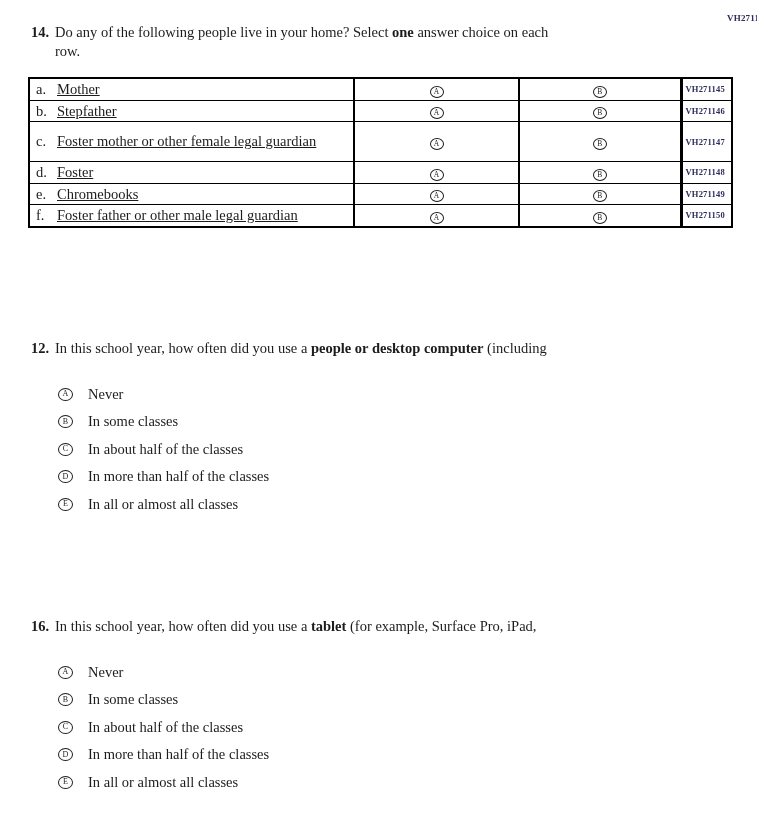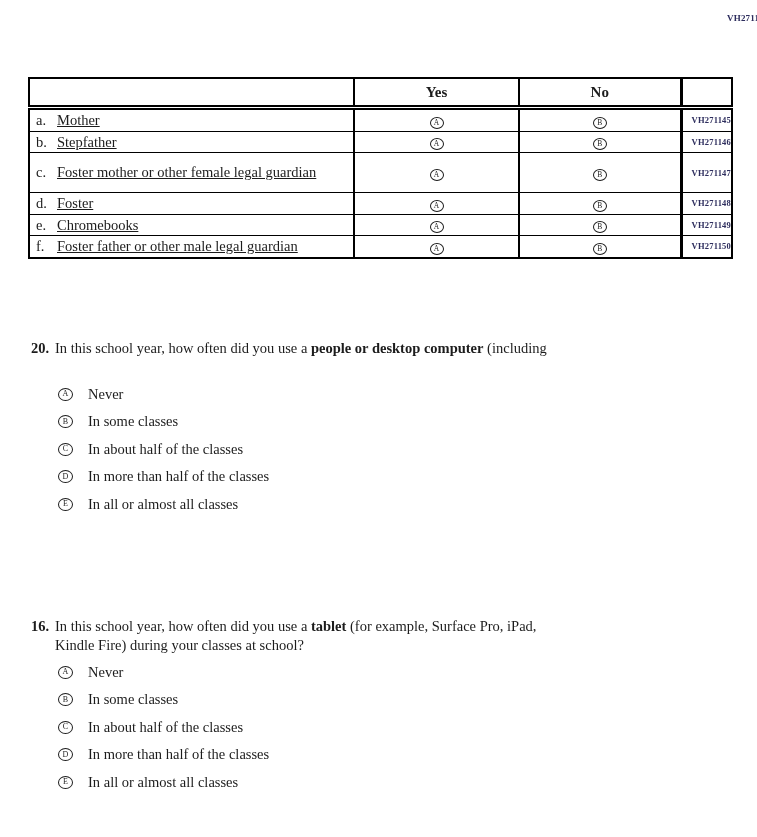--- a/index.html
+++ b/index.html
@@ -82,21 +82,20 @@
   .row-letter {
     flex: 0 0 21px;
   }
   .row-text { max-width: 262px; text-decoration: underline; }
   .code-cell-text {
     font-size: 8.5px;
     font-weight: bold;
     color: #2d2d5d;
     padding-left: 3px;
     letter-spacing: 0.2px;
-    text-align: right;
   }
 
   
   .bubble {
     display: inline-flex;
     align-items: center;
     justify-content: center;
     width: 12px;
     height: 10px;
     border: 1px solid #1c1c1c;
@@ -129,35 +128,32 @@
     margin-right: 15px;
   }
 </style>
 </head>
 <body>
 
 <div class="page">
 
   <div class="item-code" style="top:13px; left:691px;">VH271144</div>
 
+  <div class="q-block" style="top:23px;">
+    <span class="q-num">14.</span><div class="q-text"><span>Do any of the following people live in your home? Select </span><b>one</b><span> answer choice on each</span><br><span>row.</span></div>
+  </div>
 
   <table class="q14-table">
     <colgroup>
         <col class="c1">
         <col class="c2">
         <col class="c3">
         <col class="c4">
       </colgroup>
     <tbody>
-        <tr>
-      <th></th>
-      <th class="cell-yes">Yes</th>
-      <th class="cell-no">No</th>
-      <th class="cell-code"></th>
-    </tr>
     <tr>
       <td>
             <div class="row-label">
               <span class="row-letter">a.</span>
               <span class="row-text">Mother</span>
             </div>
           </td>
       <td class="cell-yes"><span class="bubble">A</span></td>
       <td class="cell-no"><span class="bubble">B</span></td>
       <td class="cell-code">
@@ -228,21 +224,21 @@
       <td class="cell-code">
             <div class="code-cell-text">VH271150</div>
           </td>
     </tr>
   </tbody>
     </table>
 
   <div class="item-code" style="top:322px; left:728px;">VH591969</div>
 
   <div class="q-block" style="top:339px;">
-    <span class="q-num">20.</span><div class="q-text"><span>In this school year, how often did you use a </span><b>people or desktop computer</b><span> (including</span><br></div>
+    <span class="q-num">12.</span><div class="q-text"><span>In this school year, how often did you use a </span><b>people or desktop computer</b><span> (including</span><br></div>
   </div>
 
   <div class="options" style="top:386px;">
     <div class="option-row">
       <span class="bubble">A</span>
       <span>Never</span>
     </div>
     <div class="option-row">
       <span class="bubble">B</span>
       <span>In some classes</span>
@@ -257,21 +253,21 @@
     </div>
     <div class="option-row">
       <span class="bubble">E</span>
       <span>In all or almost all classes</span>
     </div>
   </div>
 
   <div class="item-code" style="top:602px; left:732px;">VH271276</div>
 
   <div class="q-block" style="top:617px;">
-    <span class="q-num">16.</span><div class="q-text"><span>In this school year, how often did you use a </span><b>tablet</b><span> (for example, Surface Pro, iPad,</span><br><span>Kindle Fire) during your classes at school?</span></div>
+    <span class="q-num">16.</span><div class="q-text"><span>In this school year, how often did you use a </span><b>tablet</b><span> (for example, Surface Pro, iPad,</span><br></div>
   </div>
 
   <div class="options" style="top:664px;">
     <div class="option-row">
       <span class="bubble">A</span>
       <span>Never</span>
     </div>
     <div class="option-row">
       <span class="bubble">B</span>
       <span>In some classes</span>

